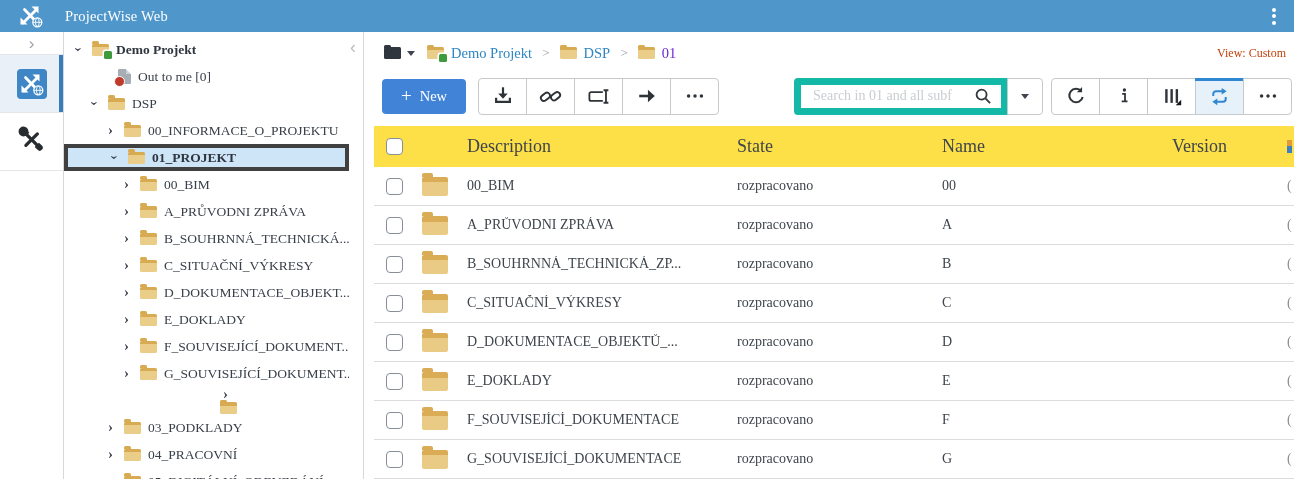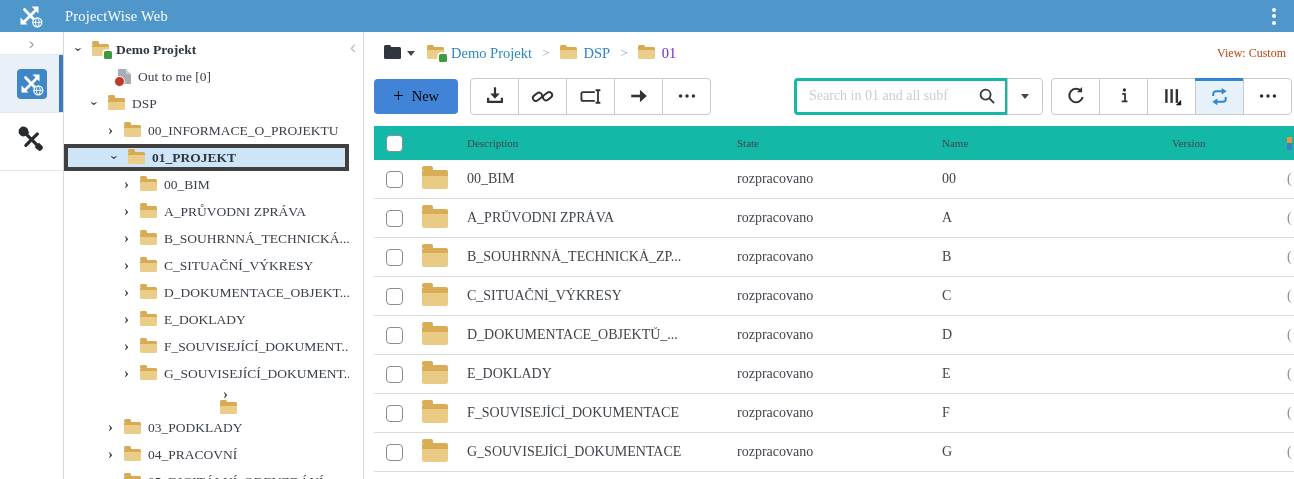--- a/index.html
+++ b/index.html
@@ -50,42 +50,42 @@
   .caret-down{width:0;height:0;border-left:4.5px solid transparent;border-right:4.5px solid transparent;border-top:5px solid #3F4650;}
   .crumb-items{display:flex;align-items:center;}
   .crumb{display:flex;align-items:center;cursor:pointer;}
   .crumb .folder{margin-left:0;}
   .crumb .label{margin-left:7px;color:#2E86C4;}
   .crumb.current .label{color:#6d28d9;}
   .crumb-sep{color:#9AA2AA;padding:0 10px;font-size:13.5px;}
   .view-label{margin-left:auto;color:#c2410c;font-size:12px;white-space:nowrap;}
   
   .toolbar{height:44px;flex:none;display:flex;align-items:center;padding:0 2px 0 10px;}
-  .btn-new{height:35px;min-width:84px;background:#4184D7;color:#000000;border:none;border-radius:4px;
-           font-size:14.5px;font-family:inherit;display:flex;align-items:center;justify-content:center;gap:8px;cursor:pointer;padding:0 14px;}
+  .btn-new{height:35px;min-width:84px;background:#4184D7;color:#ffffff;border:none;border-radius:4px;
+           font-size:14.5px;font-family:inherit;display:flex;align-items:center;justify-content:center;gap:8px;cursor:pointer;padding:0 14px;margin-left:8px;}
   .plus::before{content:"+";font-size:19px;line-height:1;font-weight:400;}
   .grp{display:flex;margin-left:12px;}
   .grp.right{margin-left:8px;}
   .tbtn{width:49px;height:37px;background:#fff;border:1px solid #C6CACD;margin-left:-1px;display:flex;
         align-items:center;justify-content:center;cursor:pointer;position:relative;padding:0;box-sizing:border-box;}
   .grp .tbtn:first-child{border-radius:4px 0 0 4px;margin-left:0;}
   .grp .tbtn:last-child{border-radius:0 4px 4px 0;}
   .tbtn.active{background:#E7F1FA;}
   .tbtn.active::before{content:"";position:absolute;top:-1px;left:-1px;right:-1px;height:3px;background:#2F87D2;}
   .search{margin-left:auto;display:flex;}
-  .search-field{width:214px;height:37px;border:3px solid #14b8a6;border-radius:4px 0 0 4px;display:flex;align-items:center;box-sizing:border-box;background:#fff;}
+  .search-field{width:214px;height:37px;border:7px solid #14b8a6;border-radius:4px 0 0 4px;display:flex;align-items:center;box-sizing:border-box;background:#fff;}
   .search-field input{flex:1;min-width:0;border:none;outline:none;padding:0 4px 0 12px;font-size:14px;color:#3F4650;font-family:inherit;background:transparent;}
   .search-field input::placeholder{color:#C9CDD1;}
   .sicon{flex:none;display:flex;align-items:center;padding-right:8px;}
   .search-caret{width:36px;height:37px;border:1px solid #C6CACD;margin-left:-1px;border-radius:0 4px 4px 0;background:#fff;
                 display:flex;align-items:center;justify-content:center;cursor:pointer;box-sizing:border-box;}
   
   .table{margin:8px 0 0 10px;flex:1;overflow:hidden;min-width:0;}
   .thead,.trow{display:grid;grid-template-columns:40px 45px 270px 205px 230px 115px 1fr;align-items:center;}
-  .thead{height:34px;background:#14b8a6;font-size:11px;color:#3F454C;}
+  .thead{height:41px;background:#fde047;font-size:18px;color:#3F454C;}
   .trow{height:38px;border-bottom:1px solid #DADCDF;font-size:14px;color:#3F454C;cursor:pointer;}
   .cell-pad{padding-left:8px;white-space:nowrap;overflow:hidden;}
   .c-cb{display:flex;justify-content:center;}
   .cb{width:17px;height:17px;border:1px solid #878E96;border-radius:4px;background:#fff;box-sizing:border-box;cursor:pointer;}
   .folder-lg{width:26px;height:19px;margin-left:8px;border-radius:2px;position:relative;
              background:linear-gradient(180deg,#D9AC55 0,#D9AC55 5.5px,#EACB85 5.5px);}
   .folder-lg::before{content:"";position:absolute;top:-3.5px;left:0;width:11px;height:4px;background:#D9AC55;border-radius:2px 2px 0 0;}
   .hdr-sliver{width:5px;height:13px;margin-left:8px;background:linear-gradient(180deg,#E09A3C 0,#E09A3C 6px,#3B7FC4 6px);}
   .row-sliver{width:6px;margin-left:8px;overflow:hidden;color:#8A9096;font-size:14px;white-space:nowrap;}
 </style>

